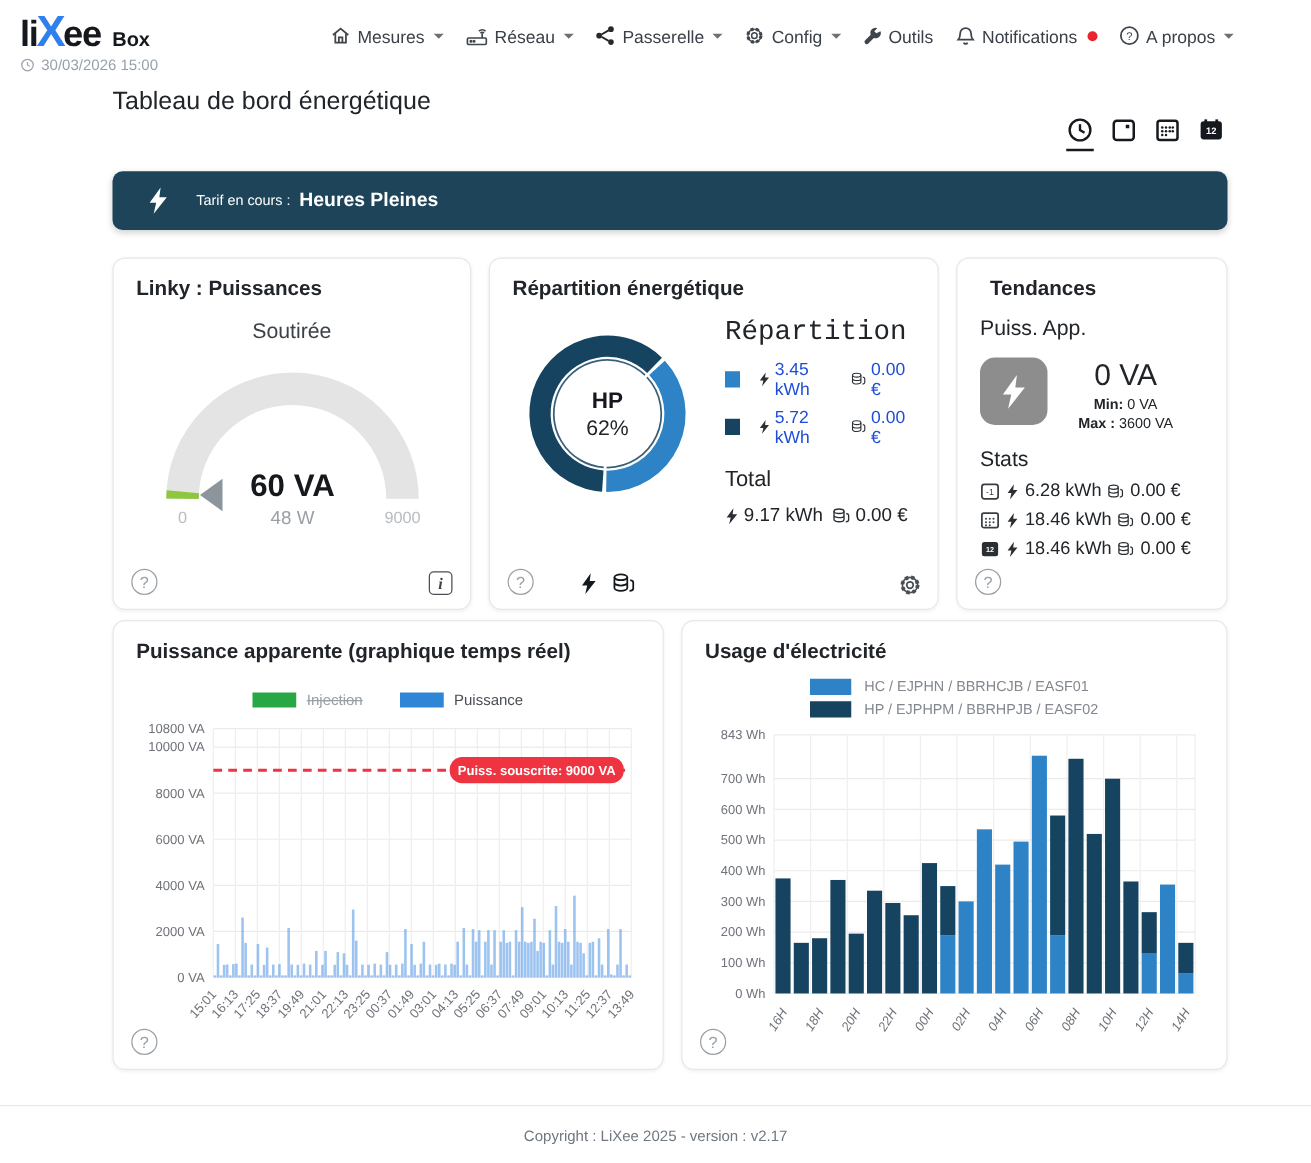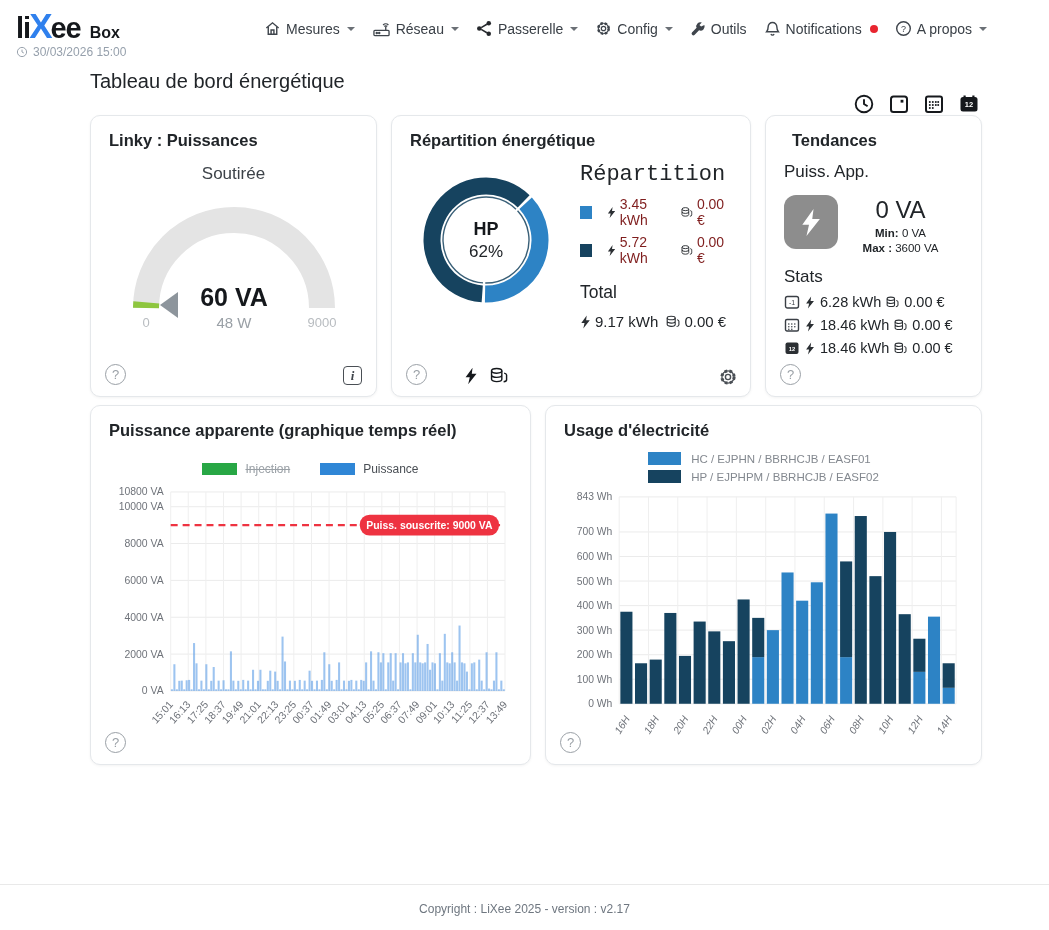--- a/index.html
+++ b/index.html
@@ -51,21 +51,21 @@
   .gauge { margin:2px auto 0; }
 
   
   .rep-body { display:flex; margin-top:12px; }
   .donut-wrap { position:relative; width:140px; height:140px; margin-left:6px; margin-top:8px; }
   .donut-center { position:absolute; inset:0; display:flex; flex-direction:column; align-items:center; justify-content:center; pointer-events:none; }
   .donut-hp { font-weight:bold; font-size:18px; color:#15181c; }
   .donut-pct { font-size:17px; margin-top:2px; color:#212529; }
   .rep-right { margin-left:24px; margin-top:0; }
   .rep-h { font-size:22px; color:#212529; margin-bottom:9px;font-family:Liberation Mono, monospace; }
-  .leg-row { display:flex; align-items:center; font-size:14px; color:#7f1d1d; margin-bottom:6px; cursor:pointer; }
+  .leg-row { display:flex; align-items:center; font-size:14px; color:#1d4ed8; margin-bottom:6px; cursor:pointer; }
   .swatch { width:13px; height:13px; margin-right:15px; }
   .icon-gap-r { margin-right:4px; color:#2b2f33; }
   .icon-gap-lr { margin:0 4px 0 8px; color:#2b2f33; }
   .rep-total-h { font-size:17.5px; margin:16px 0 10px; }
   .total-row { font-size:15px; display:flex; align-items:center; color:#212529; }
 
   
   .tend-sub { font-size:17px; margin-top:12px; }
   .tend-row { display:flex; margin-top:13px; }
   .tend-ico { width:54px; height:54px; border-radius:12px; background:#8d8d8d; display:flex; align-items:center; justify-content:center; color:#fff; }
@@ -224,20 +224,27 @@
     <span class="range-btn">
       <svg width="22" height="22" viewBox="0 0 22 22">
           <rect x="5.5" y="2.5" width="2.2" height="3" fill="#15181c"></rect>
           <rect x="14.3" y="2.5" width="2.2" height="3" fill="#15181c"></rect>
           <rect x="2.5" y="4" width="17" height="14.5" rx="2.5" fill="#15181c"></rect>
           <text x="11" y="14.3" text-anchor="middle" fill="#fff" font-size="7.5" font-weight="bold">12</text>
         </svg>
     </span>
   </div>
 
+  <div class="banner">
+    <svg class="banner-bolt" width="17" height="23" viewBox="0 0 12 16">
+        <use href="#i-bolt"></use>
+      </svg>
+    <span class="banner-label">Tarif en cours :</span>
+    <span class="banner-value">Heures Pleines</span>
+  </div>
 
   <div class="cards-row1">
 
     <section class="card">
       <div class="card-title">Linky : Puissances</div>
       <div class="gauge-label">Soutirée</div>
       <svg class="gauge" width="250" height="150" viewBox="0 0 250 150">
         <path d="M37 122 A88 88 0 0 1 213 122" fill="none" stroke="#e4e4e4" stroke-width="26"></path>
         <path d="M37 122 A88 88 0 0 1 37.3 116.4" fill="none" stroke="#8ec63f" stroke-width="26"></path>
         <polygon points="51,119 69,106 69,132" fill="#8d959c"></polygon>
@@ -602,21 +609,21 @@
 
     <section class="card">
       <div class="card-title">Usage d'électricité</div>
       <div class="usage-legend">
         <div class="row">
           <span class="leg-swatch" style="background:#2d83c5"></span>
           <span>HC / EJPHN / BBRHCJB / EASF01</span>
         </div>
         <div class="row">
           <span class="leg-swatch" style="background:#16435f"></span>
-          <span>HP / EJPHPM / BBRHCJB / EASF02</span>
+          <span>HP / EJPHPM / BBRHPJB / EASF02</span>
         </div>
       </div>
       <svg id="usage-chart" class="chart-svg" viewBox="0 0 405 264">
           <line x1="56" y1="218" x2="398" y2="218" stroke="#ebebeb" stroke-width="1"></line>
           <text x="49" y="221.5" text-anchor="end" font-size="10.5" fill="#6f737a">0 Wh</text>
           <line x1="56" y1="193.08896797153025" x2="398" y2="193.08896797153025" stroke="#ebebeb" stroke-width="1"></line>
           <text x="49" y="196.58896797153025" text-anchor="end" font-size="10.5" fill="#6f737a">100 Wh</text>
           <line x1="56" y1="168.1779359430605" x2="398" y2="168.1779359430605" stroke="#ebebeb" stroke-width="1"></line>
           <text x="49" y="171.6779359430605" text-anchor="end" font-size="10.5" fill="#6f737a">200 Wh</text>
           <line x1="56" y1="143.26690391459073" x2="398" y2="143.26690391459073" stroke="#ebebeb" stroke-width="1"></line>

